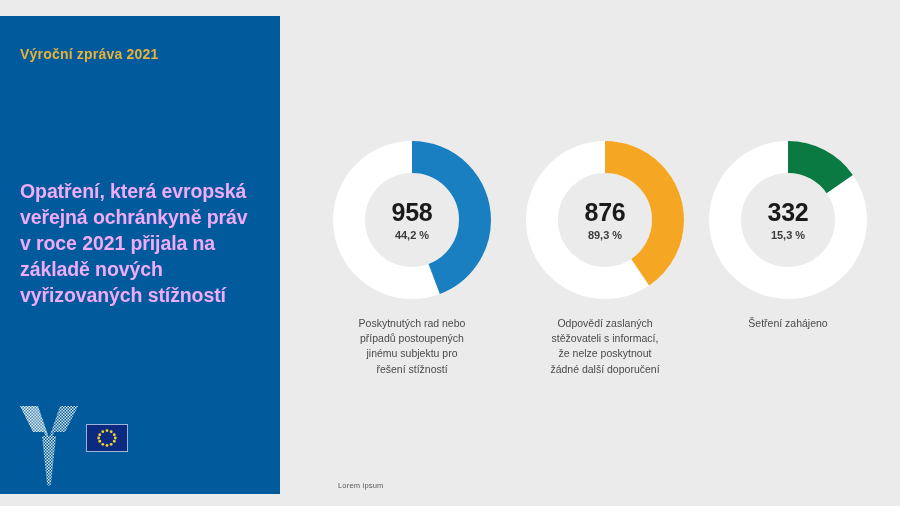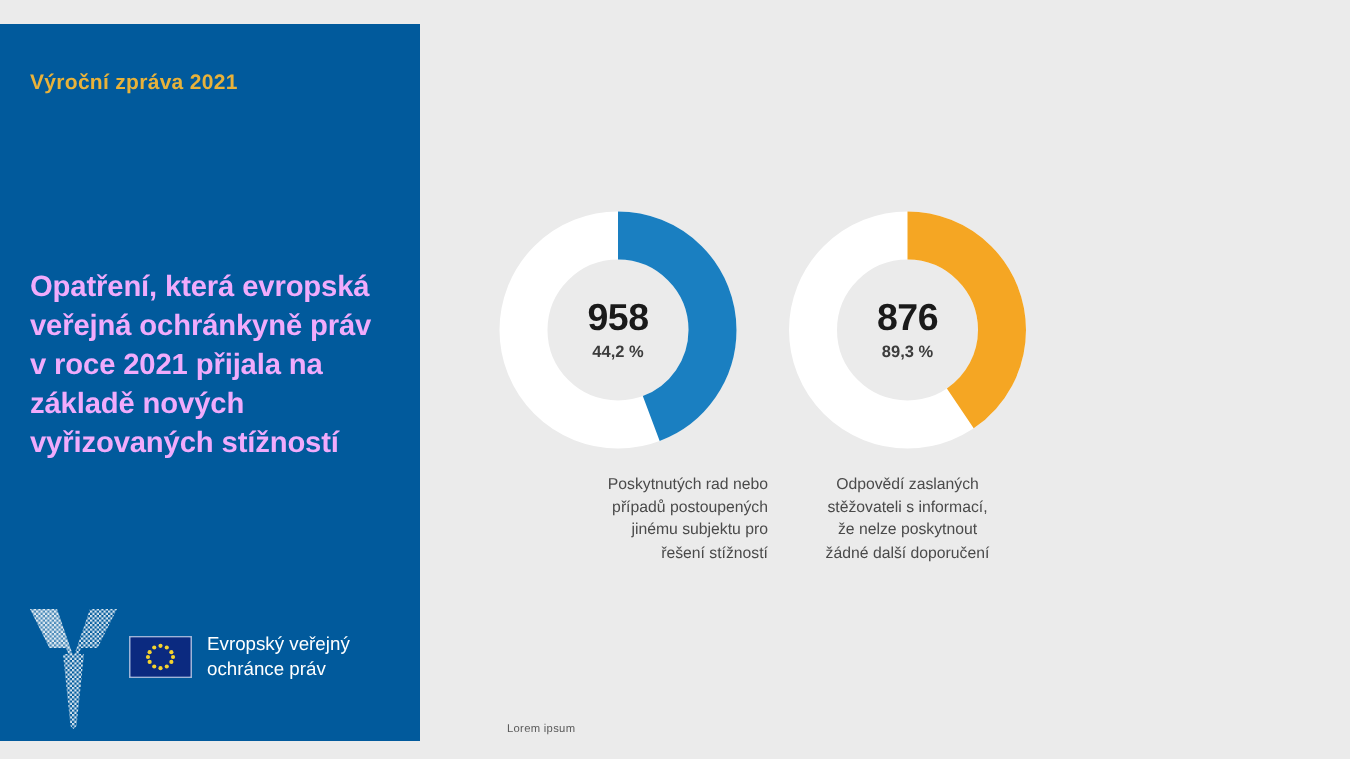--- a/index.html
+++ b/index.html
@@ -92,21 +92,21 @@
     width: 620px;
     height: 506px;
   }
 
   .donut-cell {
     position: absolute;
     top: 140px;
     width: 200px;
     text-align: center;
   }
-  #donut-cell-0 { left: 32px; text-align: right; }
+  #donut-cell-0 { left: 32px; }
   #donut-cell-1 { left: 225px; }
   #donut-cell-2 { left: 408px; }
 
   .donut-wrap {
     position: relative;
     width: 160px;
     height: 160px;
     margin: 0 auto;
   }
   .donut-wrap svg {
@@ -196,24 +196,20 @@
           <circle cx="21" cy="22" r="1.5"></circle>
           <circle cx="16.5" cy="20.8" r="1.5"></circle>
           <circle cx="13.2" cy="17.5" r="1.5"></circle>
           <circle cx="12" cy="14" r="1.5"></circle>
           <circle cx="13.2" cy="10.5" r="1.5"></circle>
           <circle cx="16.5" cy="7.2" r="1.5"></circle>
         </g>
       </svg>
     </div>
 
-    <div id="logo-text">
-      <div>Evropský veřejný</div>
-      <div>ochránce práv</div>
-    </div>
 
   </div>
 </div>
 
 <div id="charts-row">
 
   <div class="donut-cell" id="donut-cell-0">
     <div class="donut-wrap">
       <svg viewBox="0 0 160 160" aria-hidden="true">
         <circle cx="80" cy="80" r="63" fill="none" stroke="#ffffff" stroke-width="32"></circle>
@@ -240,16 +236,29 @@
         <div class="donut-value">876</div>
         <div class="donut-pct">89,3 %</div>
       </div>
     </div>
     <div class="donut-caption">Odpovědí zaslaných
 stěžovateli s informací,
 že nelze poskytnout
 žádné další doporučení</div>
   </div>
 
+  <div class="donut-cell" id="donut-cell-2">
+    <div class="donut-wrap">
+      <svg viewBox="0 0 160 160" aria-hidden="true">
+        <circle cx="80" cy="80" r="63" fill="none" stroke="#ffffff" stroke-width="32"></circle>
+        <circle class="arc" cx="80" cy="80" r="63" fill="none" stroke="#0a7a42" stroke-width="32" transform="rotate(-90 80 80)" stroke-dasharray="60.563623175904034 335.27705117640994"></circle>
+      </svg>
+      <div class="donut-center">
+        <div class="donut-value">332</div>
+        <div class="donut-pct">15,3 %</div>
+      </div>
+    </div>
+    <div class="donut-caption">Šetření zahájeno</div>
+  </div>
 
   <div id="footnote">Lorem ipsum</div>
 
 </div>
 
 </body></html>

